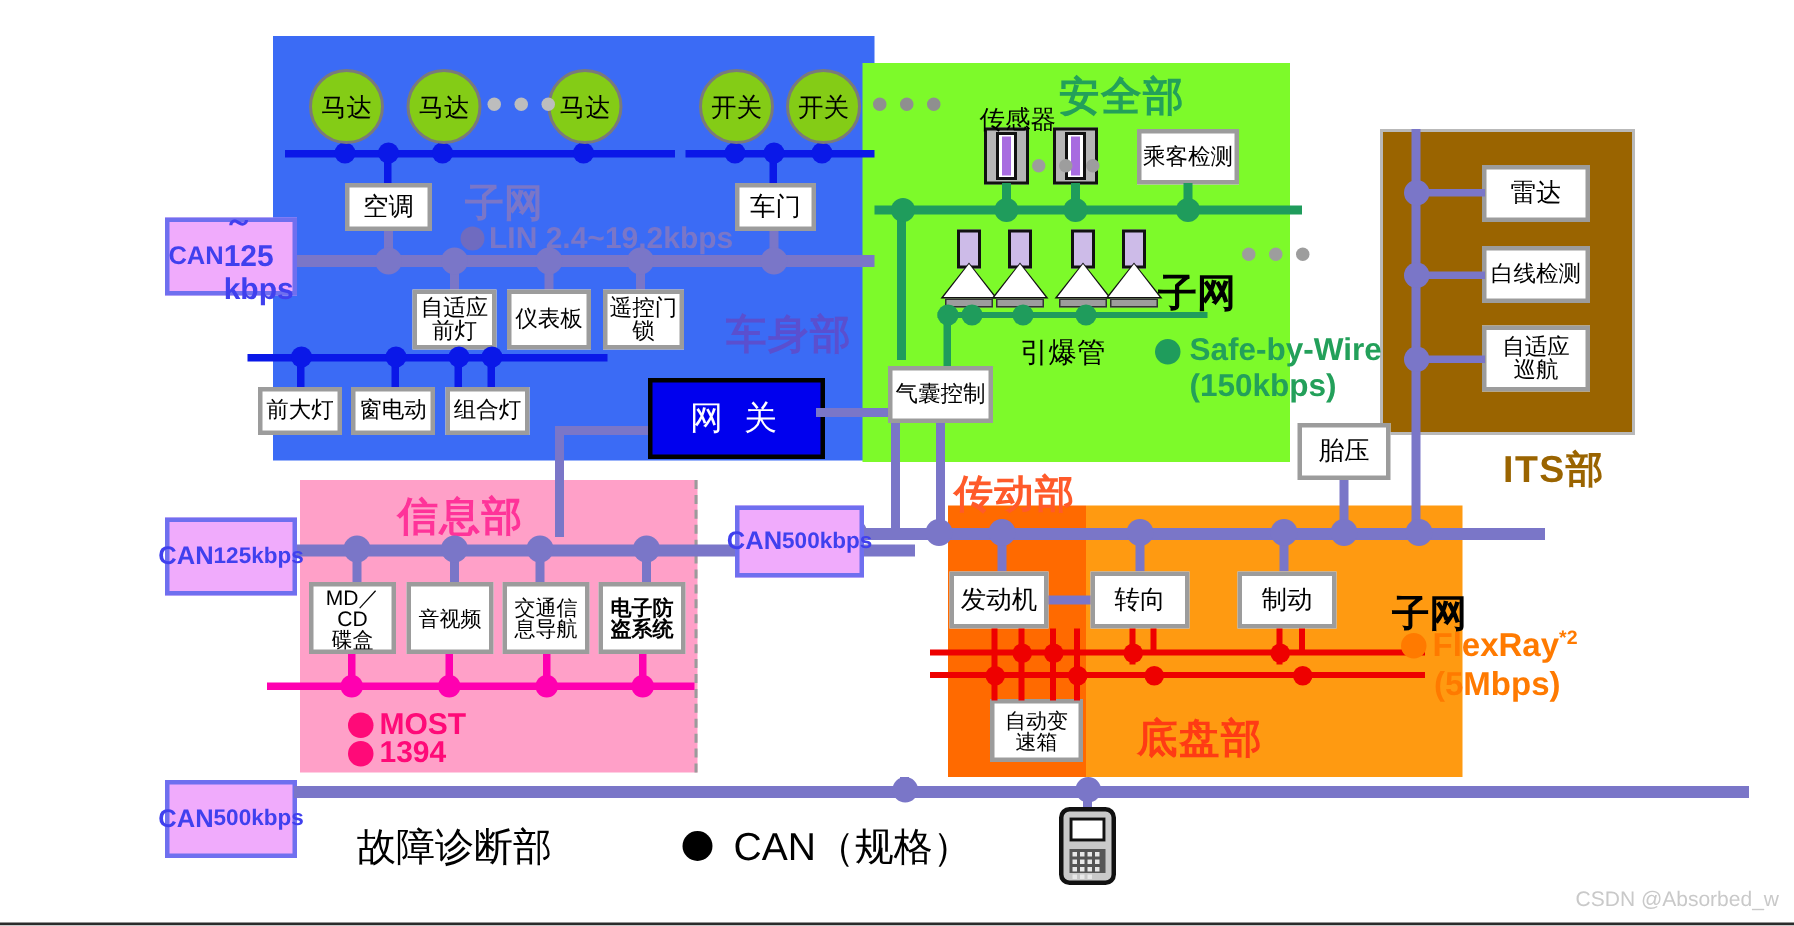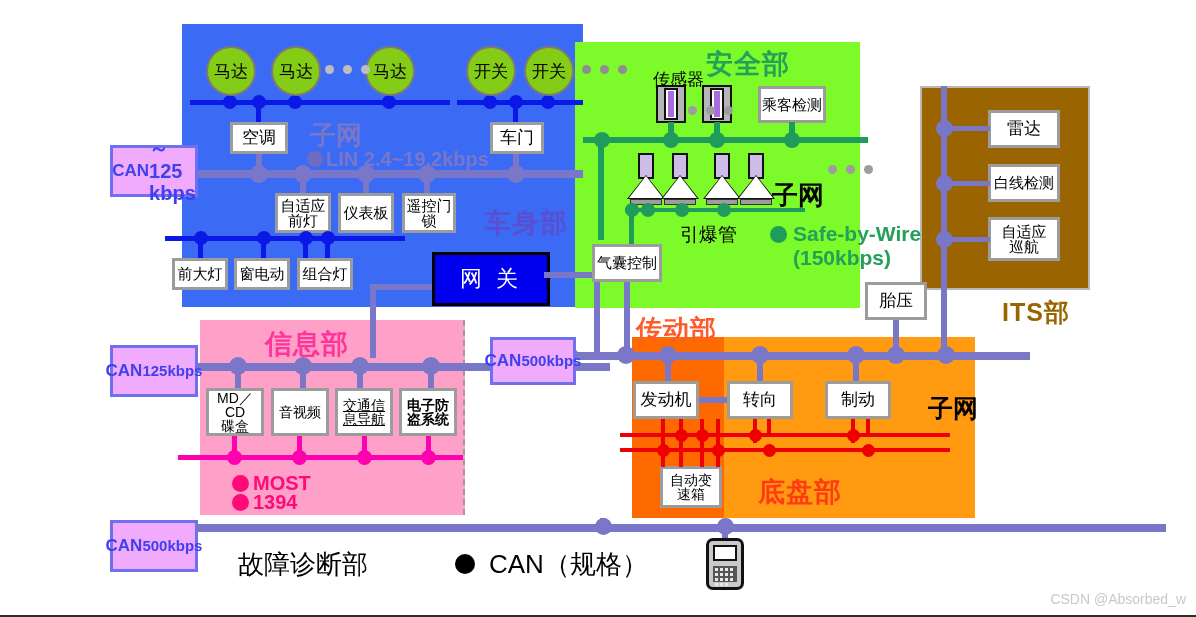--- a/index.html
+++ b/index.html
@@ -321,21 +321,21 @@
   <div class="node" style="left:294px;top:357px;width:18px;height:18px;background:#7a76c8;"></div>
   <div class="node" style="left:351px;top:357px;width:18px;height:18px;background:#7a76c8;"></div>
   <div class="node" style="left:422px;top:357px;width:18px;height:18px;background:#7a76c8;"></div>
 
   <div class="ecu tiny" style="left:206px;top:388px;width:58px;height:48px;white-space:pre-line;">
     <span>MD／CD
 碟盒</span></div>
   <div class="ecu tiny" style="left:271px;top:388px;width:58px;height:48px;">
     <span>音视频</span>
     </div>
-  <div class="ecu tiny" style="left:335px;top:388px;width:58px;height:48px;white-space:pre-line;text-decoration:underline;">
+  <div class="ecu tiny" style="left:335px;top:388px;width:58px;height:48px;white-space:pre-line;">
     <span>交通信
 息导航</span></div>
   <div class="ecu tiny" style="left:399px;top:388px;width:58px;height:48px;white-space:pre-line;font-weight:bold;">
     <span>电子防
 盗系统</span></div>
 
   <div class="bus" style="left:178px;top:455px;width:285px;height:5px;background:#ff00b0;"></div>
   <div class="bus" style="left:232px;top:436px;width:5px;height:22px;background:#ff00b0;"></div>
   <div class="bus" style="left:297px;top:436px;width:5px;height:22px;background:#ff00b0;"></div>
   <div class="bus" style="left:362px;top:436px;width:5px;height:22px;background:#ff00b0;"></div>
@@ -404,20 +404,28 @@
   <div class="node" style="left:675px;top:429px;width:13px;height:13px;background:#ee0000;"></div>
   <div class="node" style="left:696px;top:429px;width:13px;height:13px;background:#ee0000;"></div>
   <div class="node" style="left:749px;top:429px;width:13px;height:13px;background:#ee0000;"></div>
   <div class="node" style="left:847px;top:429px;width:13px;height:13px;background:#ee0000;"></div>
   <div class="node" style="left:657px;top:444px;width:13px;height:13px;background:#ee0000;"></div>
   <div class="node" style="left:712px;top:444px;width:13px;height:13px;background:#ee0000;"></div>
   <div class="node" style="left:763px;top:444px;width:13px;height:13px;background:#ee0000;"></div>
   <div class="node" style="left:862px;top:444px;width:13px;height:13px;background:#ee0000;"></div>
 
   <div class="txt" style="left:928px;top:392px;font-size:25px;color:#000;font-weight:bold;">子网</div>
+  <div class="proto" style="left:934px;top:417px;font-size:22px;color:#ff7a00;flex-direction:column;">
+    <span style="display:flex;align-items:flex-start;">
+      <span class="dot" style="width:17px;height:17px;background:#ff7a00;margin-right:4px;margin-top:5px;"></span>
+      <span>FlexRay</span>
+      <sup style="font-size:13px;">*2</sup>
+    </span>
+    <span style="margin-left:22px;">(5Mbps)</span>
+  </div>
 
   <div class="canbox" style="left:110px;top:145px;width:88px;height:52px;font-size:17px;">
     <span>CAN</span>
     <span style="font-size:20px;">～125 kbps</span>
   </div>
 
   <div class="canbox" style="left:110px;top:345px;width:88px;height:52px;font-size:17px;">
     <span>CAN</span>
     <span style="font-size:15px;">125kbps</span>
   </div>

